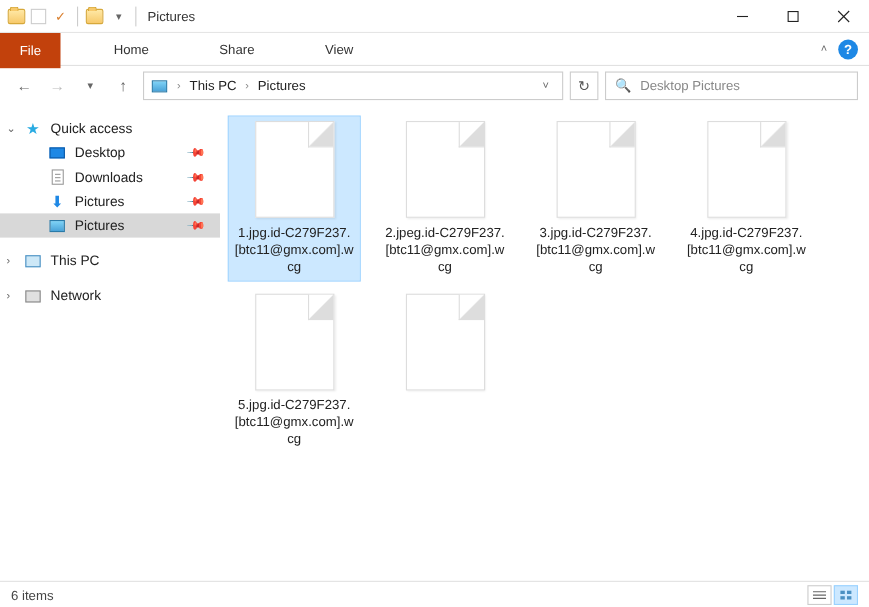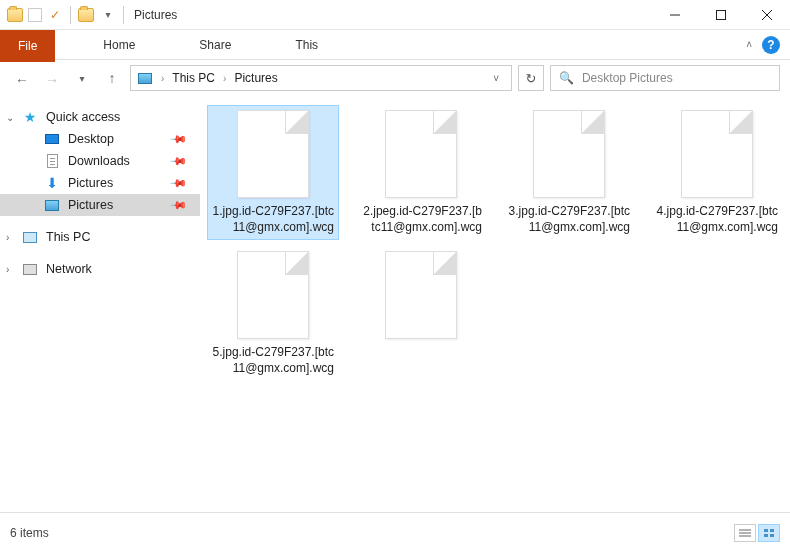--- a/index.html
+++ b/index.html
@@ -46,28 +46,28 @@
 .desktop-icon { width: 14px; height: 10px; background: #1e88e5; border: 1px solid #0d5aa7; }
 .doc-icon { width: 11px; height: 14px; background: #fff; border: 1px solid #9a9a9a; position: relative; }
 .doc-icon::after { content:""; position:absolute; left:2px; top:3px; right:2px; height:1px; background:#9a9a9a; box-shadow:0 3px 0 #9a9a9a,0 6px 0 #9a9a9a; }
 .dl-icon { color:#1e88e5; font-size:14px; }
 .pic-icon { width:14px; height:11px; background:linear-gradient(#7fd3f7,#4aa3d8); border:1px solid #2a7aa8; }
 .pc-icon { width:14px; height:11px; background:#cde8f7; border:1px solid #4a90c2; }
 .net-icon { width:14px; height:11px; background:#e0e0e0; border:1px solid #888; }
 
 
 .files { flex: 1; padding: 10px 8px; display: flex; flex-wrap: wrap; align-content: flex-start; gap: 8px 18px; }
-.file { width: 130px; display: flex; flex-direction: column; align-items: center; text-align: right; font-size: 12px; color: #222; padding: 4px; }
+.file { width: 119px; display: flex; flex-direction: column; align-items: center; text-align: center; font-size: 12px; color: #222; padding: 4px; }
 .file.selected { background: #cce8ff; outline: 1px solid #99d1ff; }
 .file-thumb { width: 72px; height: 88px; background: #fff; border: 1px solid #ddd; position: relative; margin-bottom: 6px; box-shadow: 1px 1px 2px rgba(0,0,0,0.08); }
 .file-thumb::before { content:""; position:absolute; top:0; right:0; width:22px; height:22px; background:linear-gradient(135deg,#fff 48%, #ddd 52%); border-left:1px solid #ddd; border-bottom:1px solid #ddd; }
 .file-name { line-height: 1.3; word-break: break-all; }
 
 
-.statusbar { position:absolute; bottom:0; left:0; right:0; height: 40px; border-top: 1px solid #e1e1e1; display: flex; align-items: center; padding: 0 10px; font-size: 12px; color: #444; background:#fff; }
+.statusbar { position:absolute; bottom:0; left:0; right:0; height: 24px; border-top: 1px solid #e1e1e1; display: flex; align-items: center; padding: 0 10px; font-size: 12px; color: #444; background:#fff; }
 .view-toggles { margin-left:auto; display:flex; gap:2px; }
 .vt { width:22px; height:18px; border:1px solid #ccc; display:flex; align-items:center; justify-content:center; font-size:10px; }
 .vt.active { background:#cce8ff; border-color:#99d1ff; }
 
 
 .chev { font-size:10px; color:#666; }
 </style>
 </head>
 <body>
 
@@ -103,21 +103,21 @@
           <line x1="11" y1="1" x2="1" y2="11" stroke="#222" stroke-width="1"></line>
         </svg>
     </div>
   </div>
 </div>
 
 <div class="ribbon">
   <div class="file-tab">File</div>
   <div class="tab">Home</div>
   <div class="tab">Share</div>
-  <div class="tab">This</div>
+  <div class="tab">View</div>
   <div class="ribbon-right">
     <span class="chev">˄</span>
     <span class="help-icon">?</span>
   </div>
 </div>
 
 <div class="navrow">
   <div class="nav-arrow">←</div>
   <div class="nav-arrow disabled">→</div>
   <div class="nav-arrow chev">▾</div>

